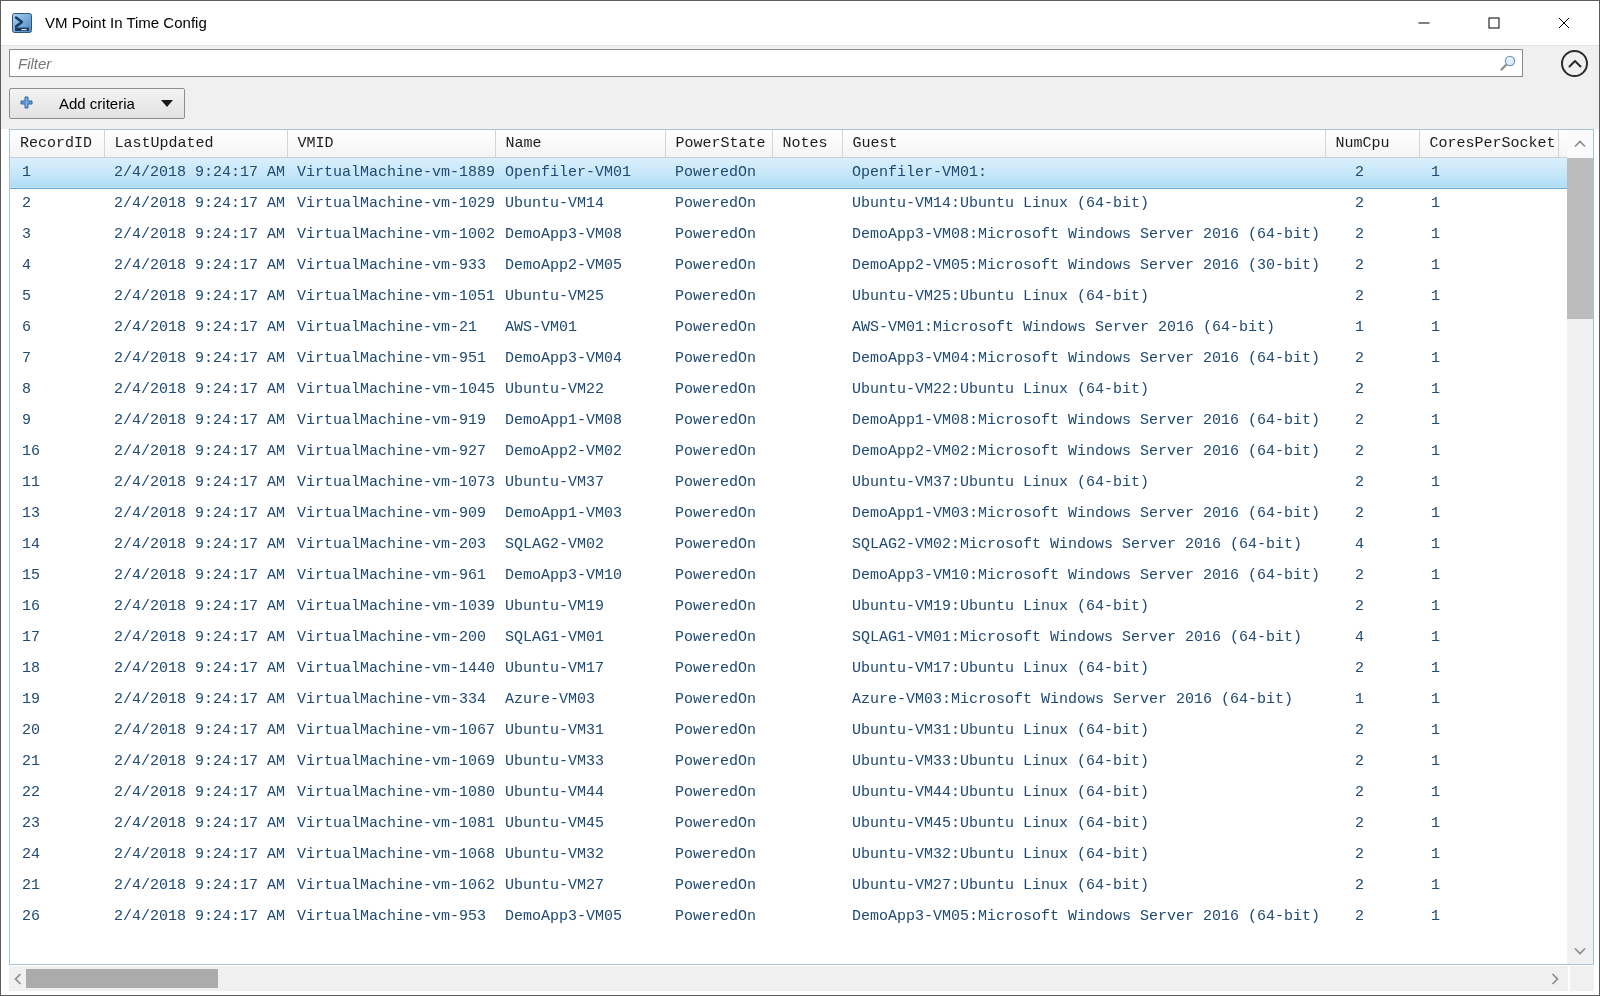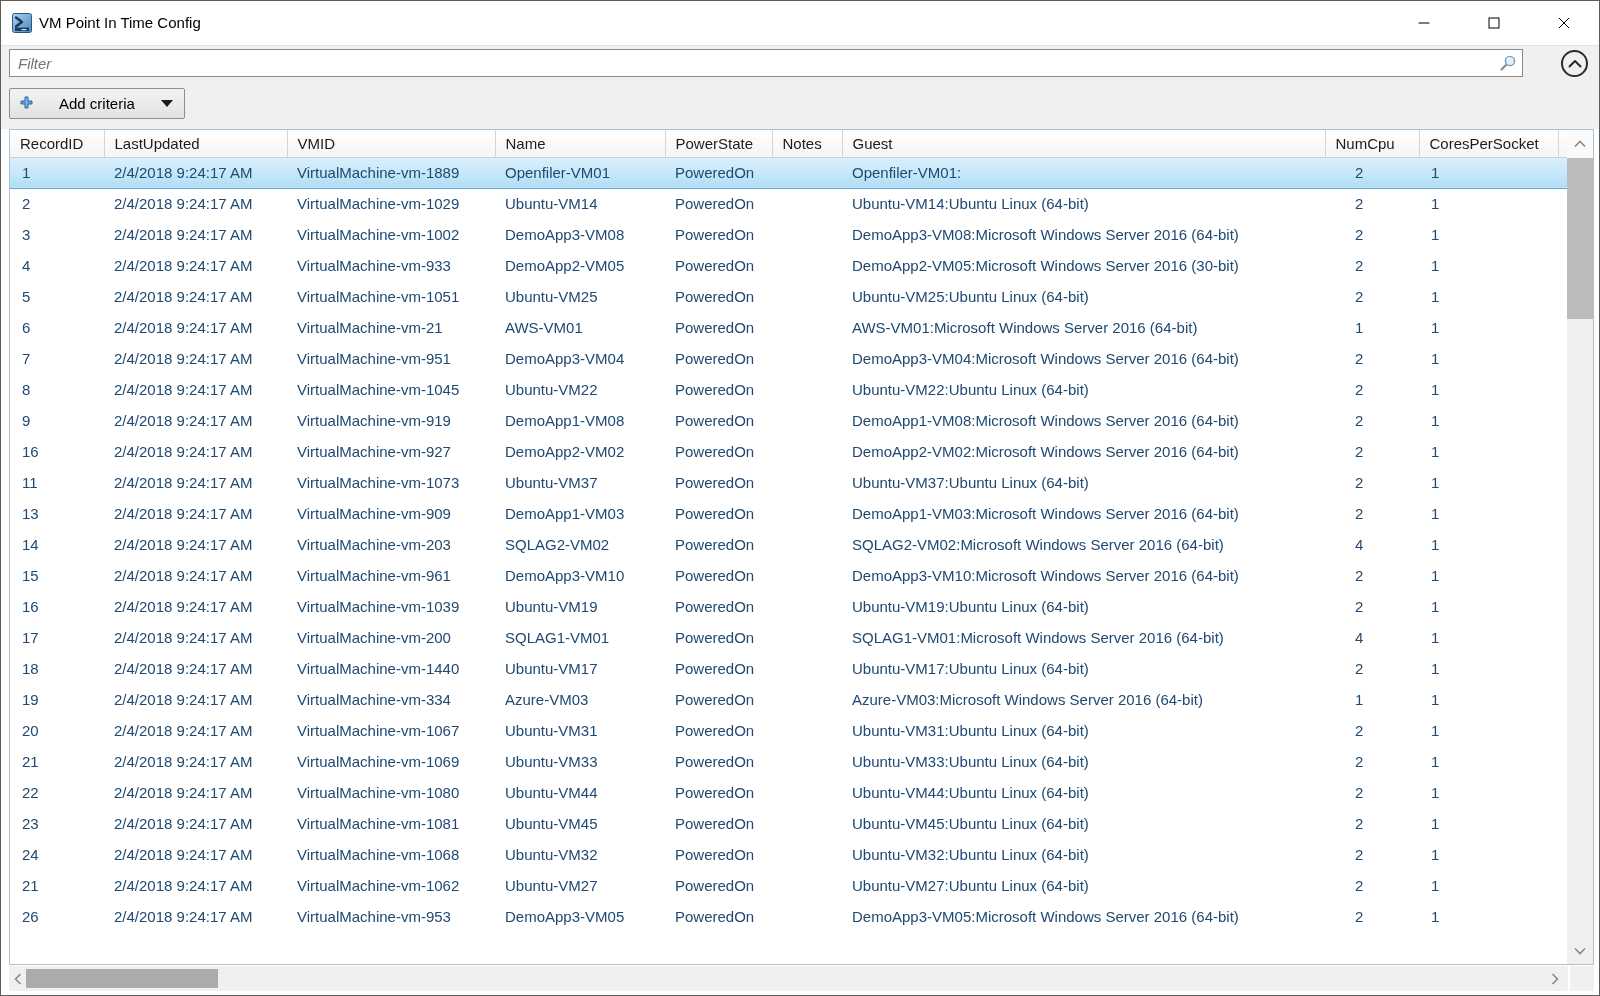--- a/index.html
+++ b/index.html
@@ -9,38 +9,38 @@
     width: 1600px; height: 996px;
     border: 1px solid #5c5c5c;
     background: #ffffff;
     font-family: "Liberation Sans", "DejaVu Sans", sans-serif;
     overflow: hidden;
   }
 
   
   .titlebar { position: absolute; top: 0; left: 0; right: 0; height: 44px; background: #ffffff; }
   .app-icon { position: absolute; left: 11px; top: 12px; width: 20px; height: 20px; }
-  .title-text { position: absolute; left: 38px; top: 13px; font-size: 15px; color: #000000; white-space: nowrap; }
+  .title-text { position: absolute; left: 44px; top: 13px; font-size: 15px; color: #000000; white-space: nowrap; }
   .win-controls { position: absolute; right: 0; top: 0; height: 44px; display: flex; }
   .win-btn { width: 70px; height: 44px; display: flex; align-items: center; justify-content: center; background: transparent; border: none; padding: 0; cursor: default; }
 
   
   .toolbar { position: absolute; top: 44px; left: 0; right: 0; height: 84px; background: #f0f0f0; border-top: 1px solid #e2e2e2; }
   .filter-box { position: absolute; left: 8px; top: 3px; width: 1514px; height: 28px; background: #ffffff; border: 1px solid #8b8b8b; }
   .filter-input { position: absolute; inset: 0; width: 100%; height: 100%; border: none; outline: none; background: transparent; padding: 0 48px 0 8px; font-family: "Liberation Sans", "DejaVu Sans", sans-serif; font-size: 15px; color: #222; }
   .filter-input::placeholder { color: #757575; font-style: italic; opacity: 1; }
   .search-icon { position: absolute; right: 5px; top: 4px; width: 18px; height: 18px; }
   .collapse-btn { position: absolute; left: 1560px; top: 4px; width: 27px; height: 27px; border-radius: 50%; border: 2px solid #2b2b2b; background: transparent; display: flex; align-items: center; justify-content: center; padding: 0; }
   .add-criteria-btn { position: absolute; left: 8px; top: 42px; height: 31px; padding: 0 11px 0 10px; background: linear-gradient(#f3f3f3, #e2e2e2); border: 1px solid #8e8e8e; border-radius: 2px; display: flex; align-items: center; gap: 26px; font-family: inherit; font-size: 15px; color: #000; }
   .caret-down { width: 0; height: 0; border-left: 6px solid transparent; border-right: 6px solid transparent; border-top: 7px solid #1a1a1a; }
 
   
   .grid { position: absolute; left: 8px; top: 128px; width: 1585px; height: 836px; border: 1px solid #a9c3d6; background: #ffffff; }
   .table-wrap { position: absolute; left: 0; top: 0; bottom: 0; width: 1557px; overflow: hidden; }
-  table.grid-table { border-collapse: collapse; table-layout: fixed; width: 1557px; }
+  table.grid-table { border-collapse: collapse; table-layout: fixed; width: 1557px; font-family: Liberation Mono, monospace; }
   .grid-table th {
     height: 27px; padding: 0 10px;
     background: linear-gradient(#ffffff, #f4f4f4);
     border-right: 1px solid #d5d5d5; border-bottom: 1px solid #cfcfcf;
     font-weight: normal; font-size: 15px; color: #1c1c1c;
     text-align: left; white-space: nowrap; overflow: hidden;
   }
   .grid-table th.filler { border-right: none; }
   .grid-table td {
     height: 31px; padding: 0 10px;

